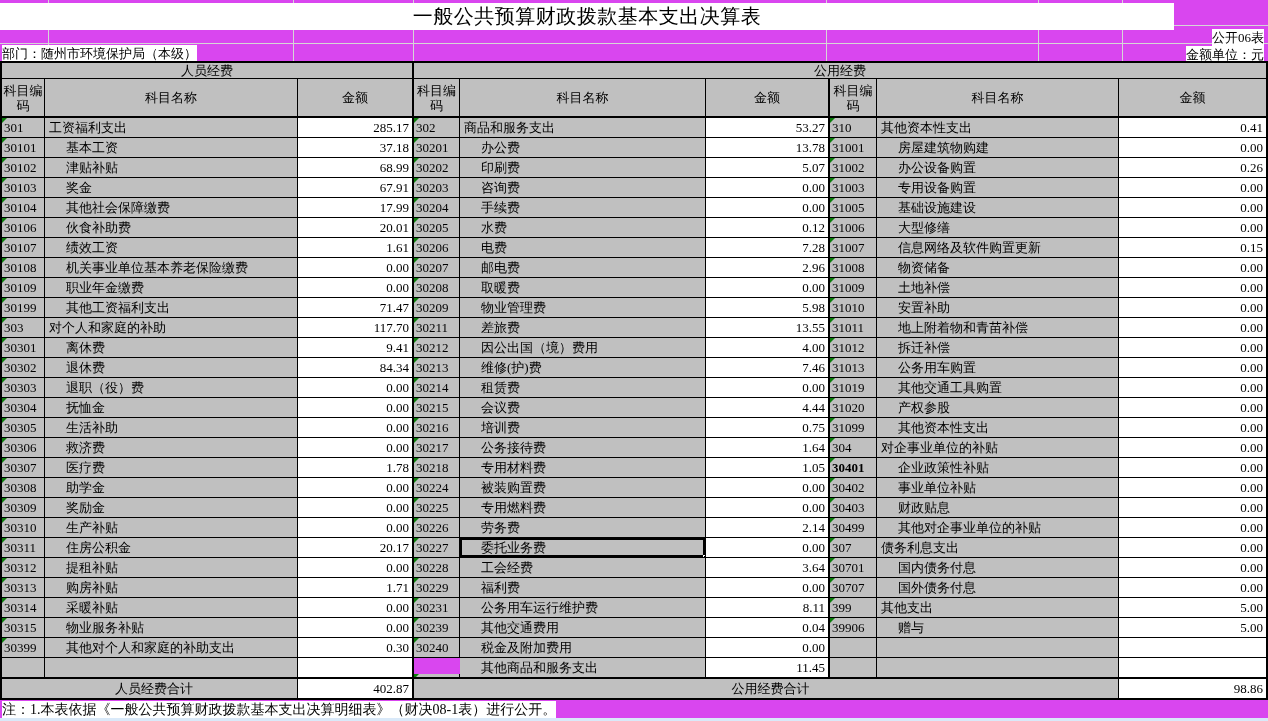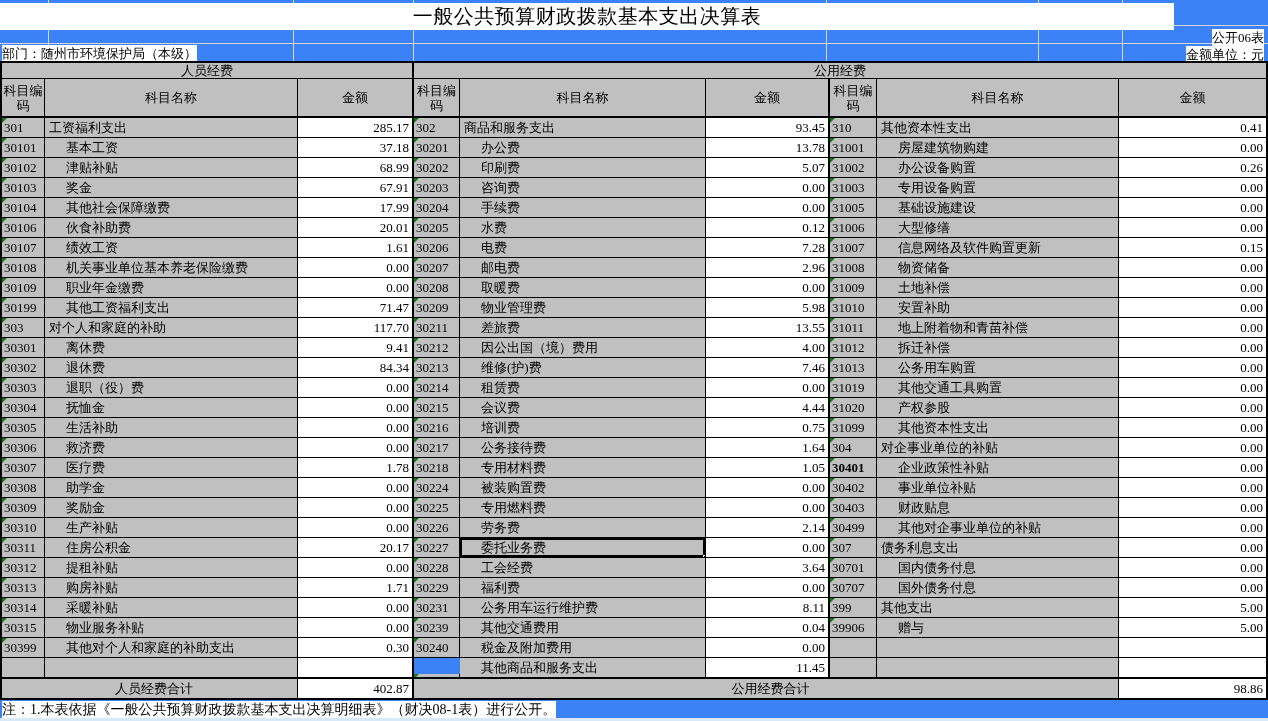--- a/index.html
+++ b/index.html
@@ -1,18 +1,18 @@
 <!DOCTYPE html>
 <html><head>
 <meta charset="utf-8">
 <style>
   * { box-sizing: border-box; margin: 0; padding: 0; }
   html,body { width:1268px; height:721px; background:#ffffff; overflow:hidden;
     font-family:"Liberation Serif","DejaVu Serif",serif; }
-  #stage { position:relative; width:1268px; height:721px; background:#3b82f6; }
+  #stage { position:relative; width:1268px; height:721px; background:#d946ef; }
 
   
   .gl { position:absolute; background:#d6d6d6; }
   .gl.h { height:1px; }
   .gl.v { width:1px; top:0; height:61px; }
 
   .toptext { position:absolute; background:#fff; color:#000; white-space:nowrap; }
   #title { top:3px; left:0; width:1174px; text-align:center; font-size:20px; letter-spacing:0.5px; }
   #formno { top:29px; right:4px; font-size:13px; }
   #unit { top:46px; right:4px; font-size:13px; }
@@ -86,21 +86,21 @@
     <div class="c gray hdr sep">金额</div>
     <div class="c gray hdr narrow">科目编码</div>
     <div class="c gray hdr">科目名称</div>
     <div class="c gray hdr last">金额</div>
 
     <div class="c gray code" style="grid-row: 3;">301<span class="tri"></span></div>
       <div class="c gray name" style="grid-row: 3;">工资福利支出</div>
       <div class="c white amt sep" style="grid-row: 3;">285.17</div>
       <div class="c gray code" style="grid-row: 3;">302<span class="tri"></span></div>
       <div class="c gray name" style="grid-row: 3;">商品和服务支出</div>
-      <div class="c white amt sep" style="grid-row: 3;">93.45</div>
+      <div class="c white amt sep" style="grid-row: 3;">53.27</div>
       <div class="c gray code" style="grid-row: 3;">310<span class="tri"></span></div>
       <div class="c gray name" style="grid-row: 3;">其他资本性支出</div>
       <div class="c white amt last" style="grid-row: 3;">0.41</div>
       <div class="c gray code" style="grid-row: 4;">30101<span class="tri"></span></div>
       <div class="c gray name sub" style="grid-row: 4;">基本工资</div>
       <div class="c white amt sep" style="grid-row: 4;">37.18</div>
       <div class="c gray code" style="grid-row: 4;">30201<span class="tri"></span></div>
       <div class="c gray name sub" style="grid-row: 4;">办公费</div>
       <div class="c white amt sep" style="grid-row: 4;">13.78</div>
       <div class="c gray code" style="grid-row: 4;">31001<span class="tri"></span></div>

